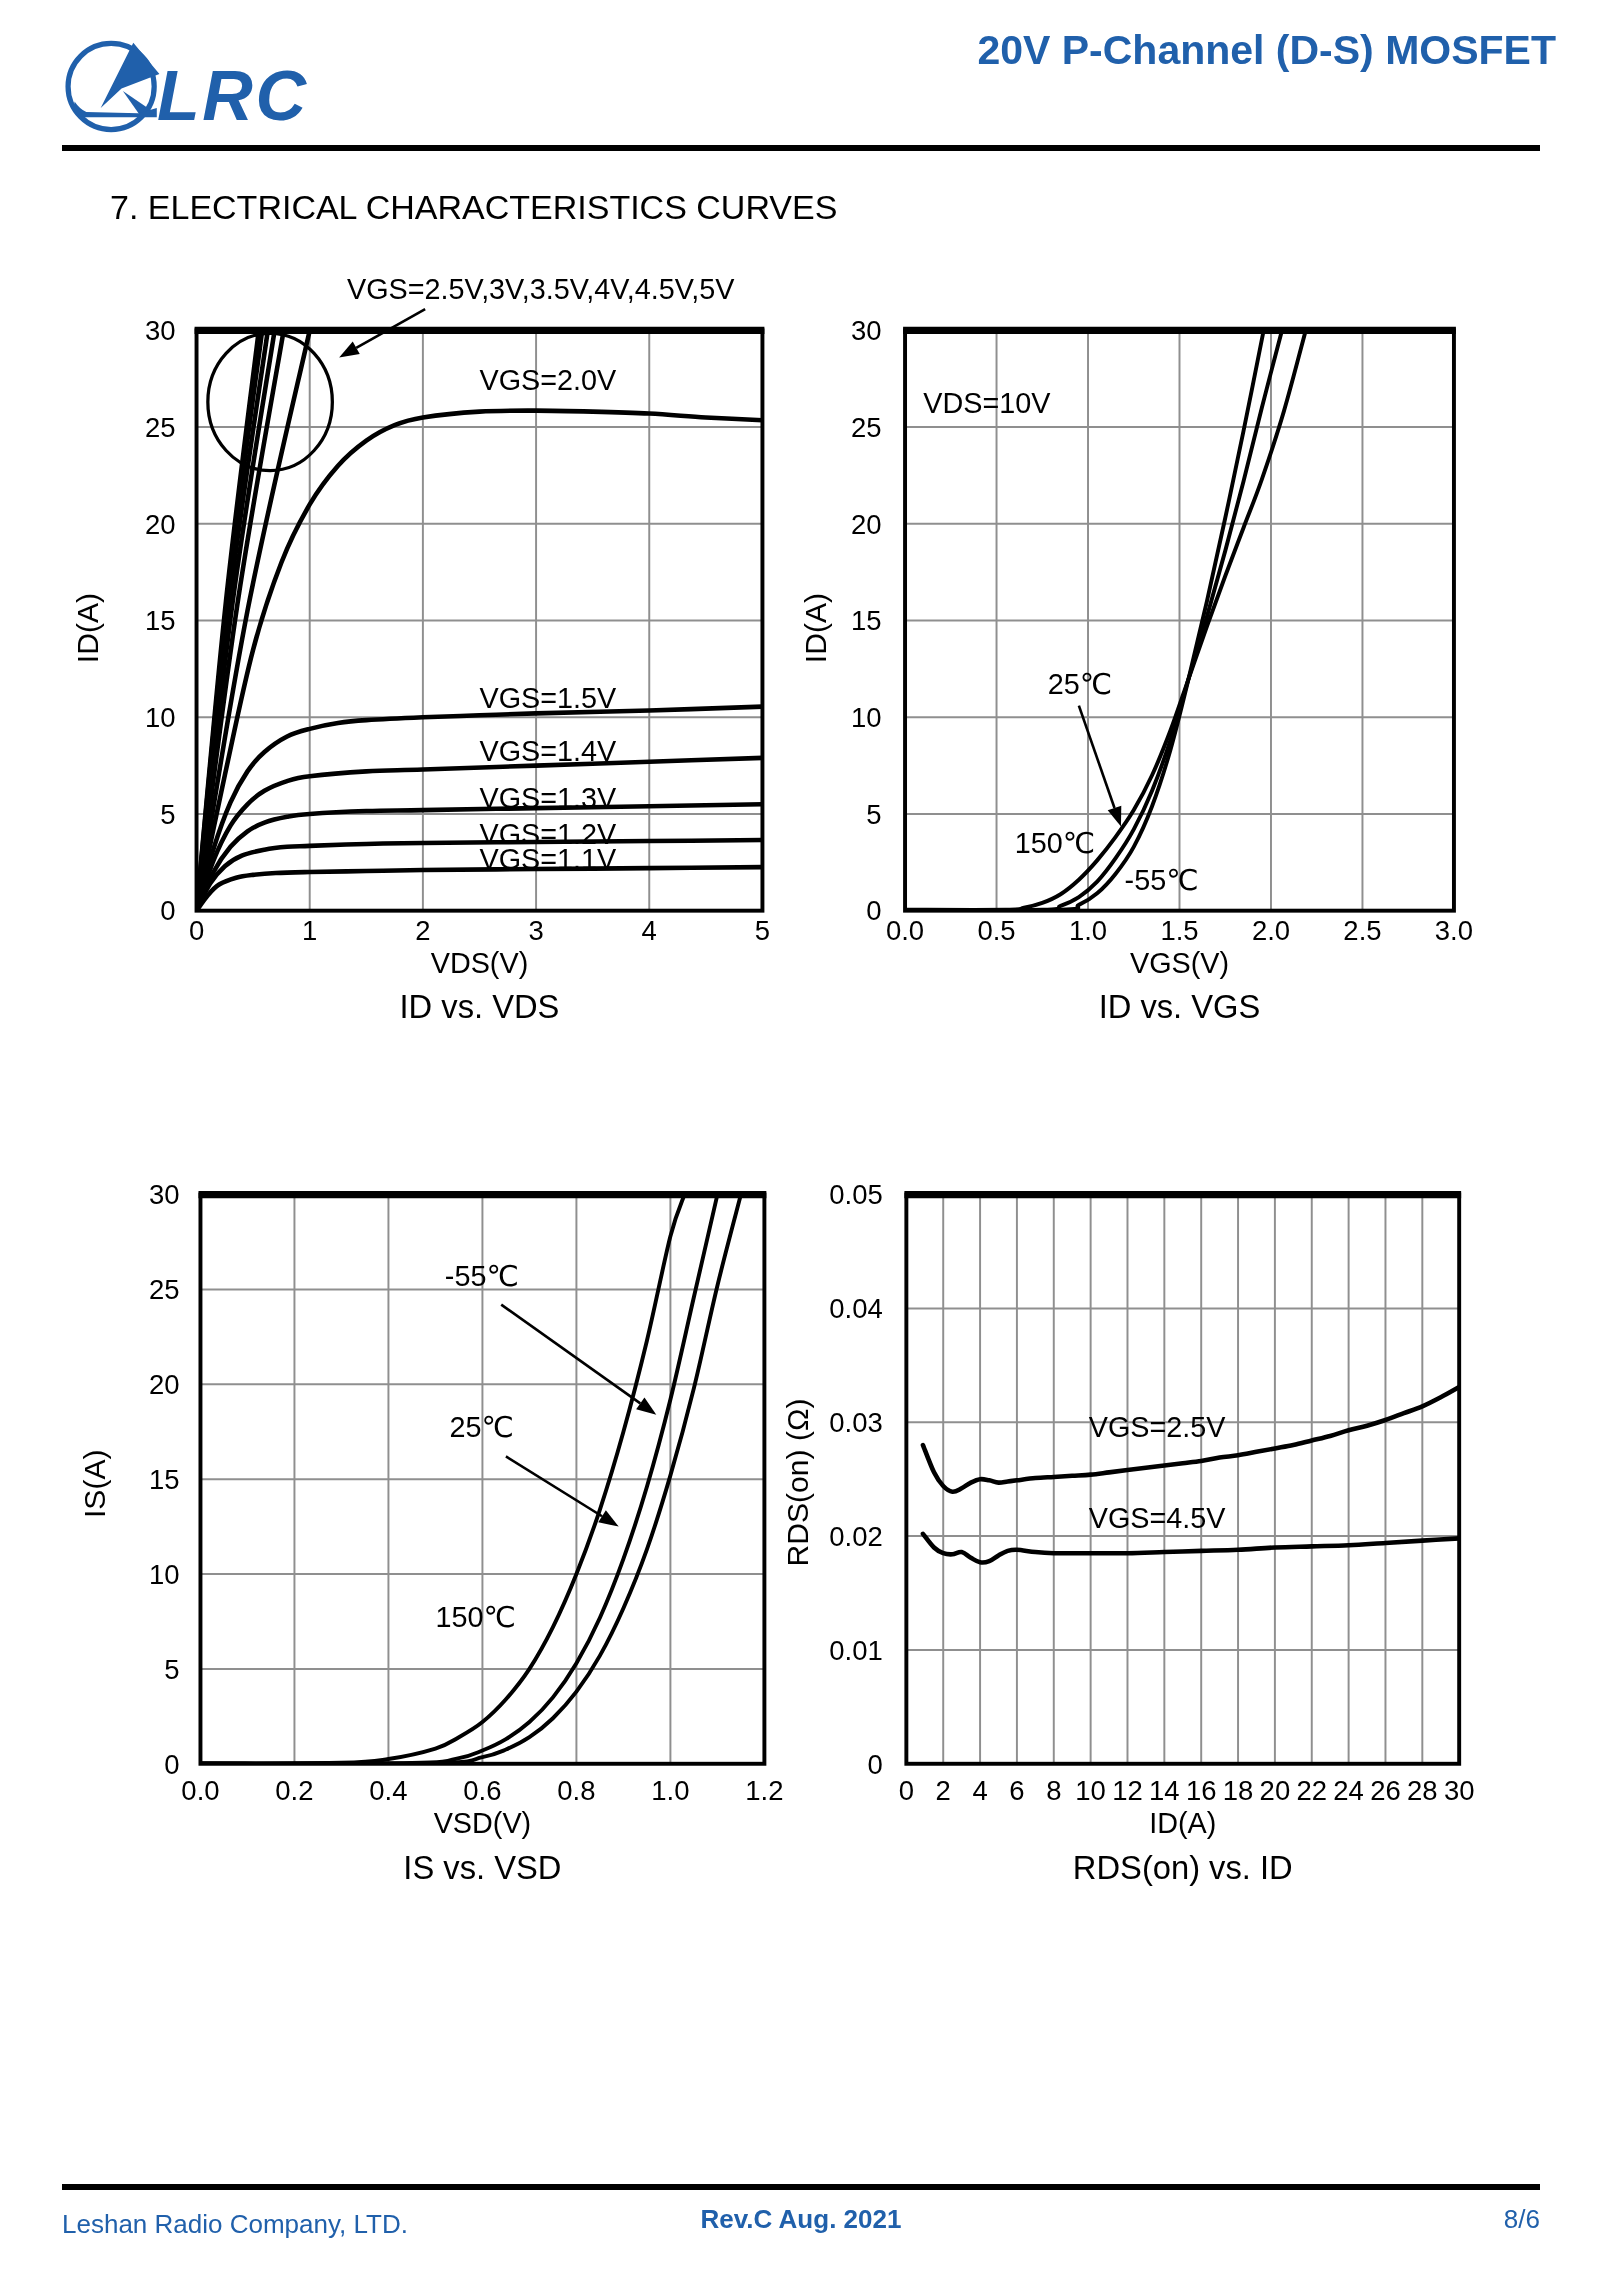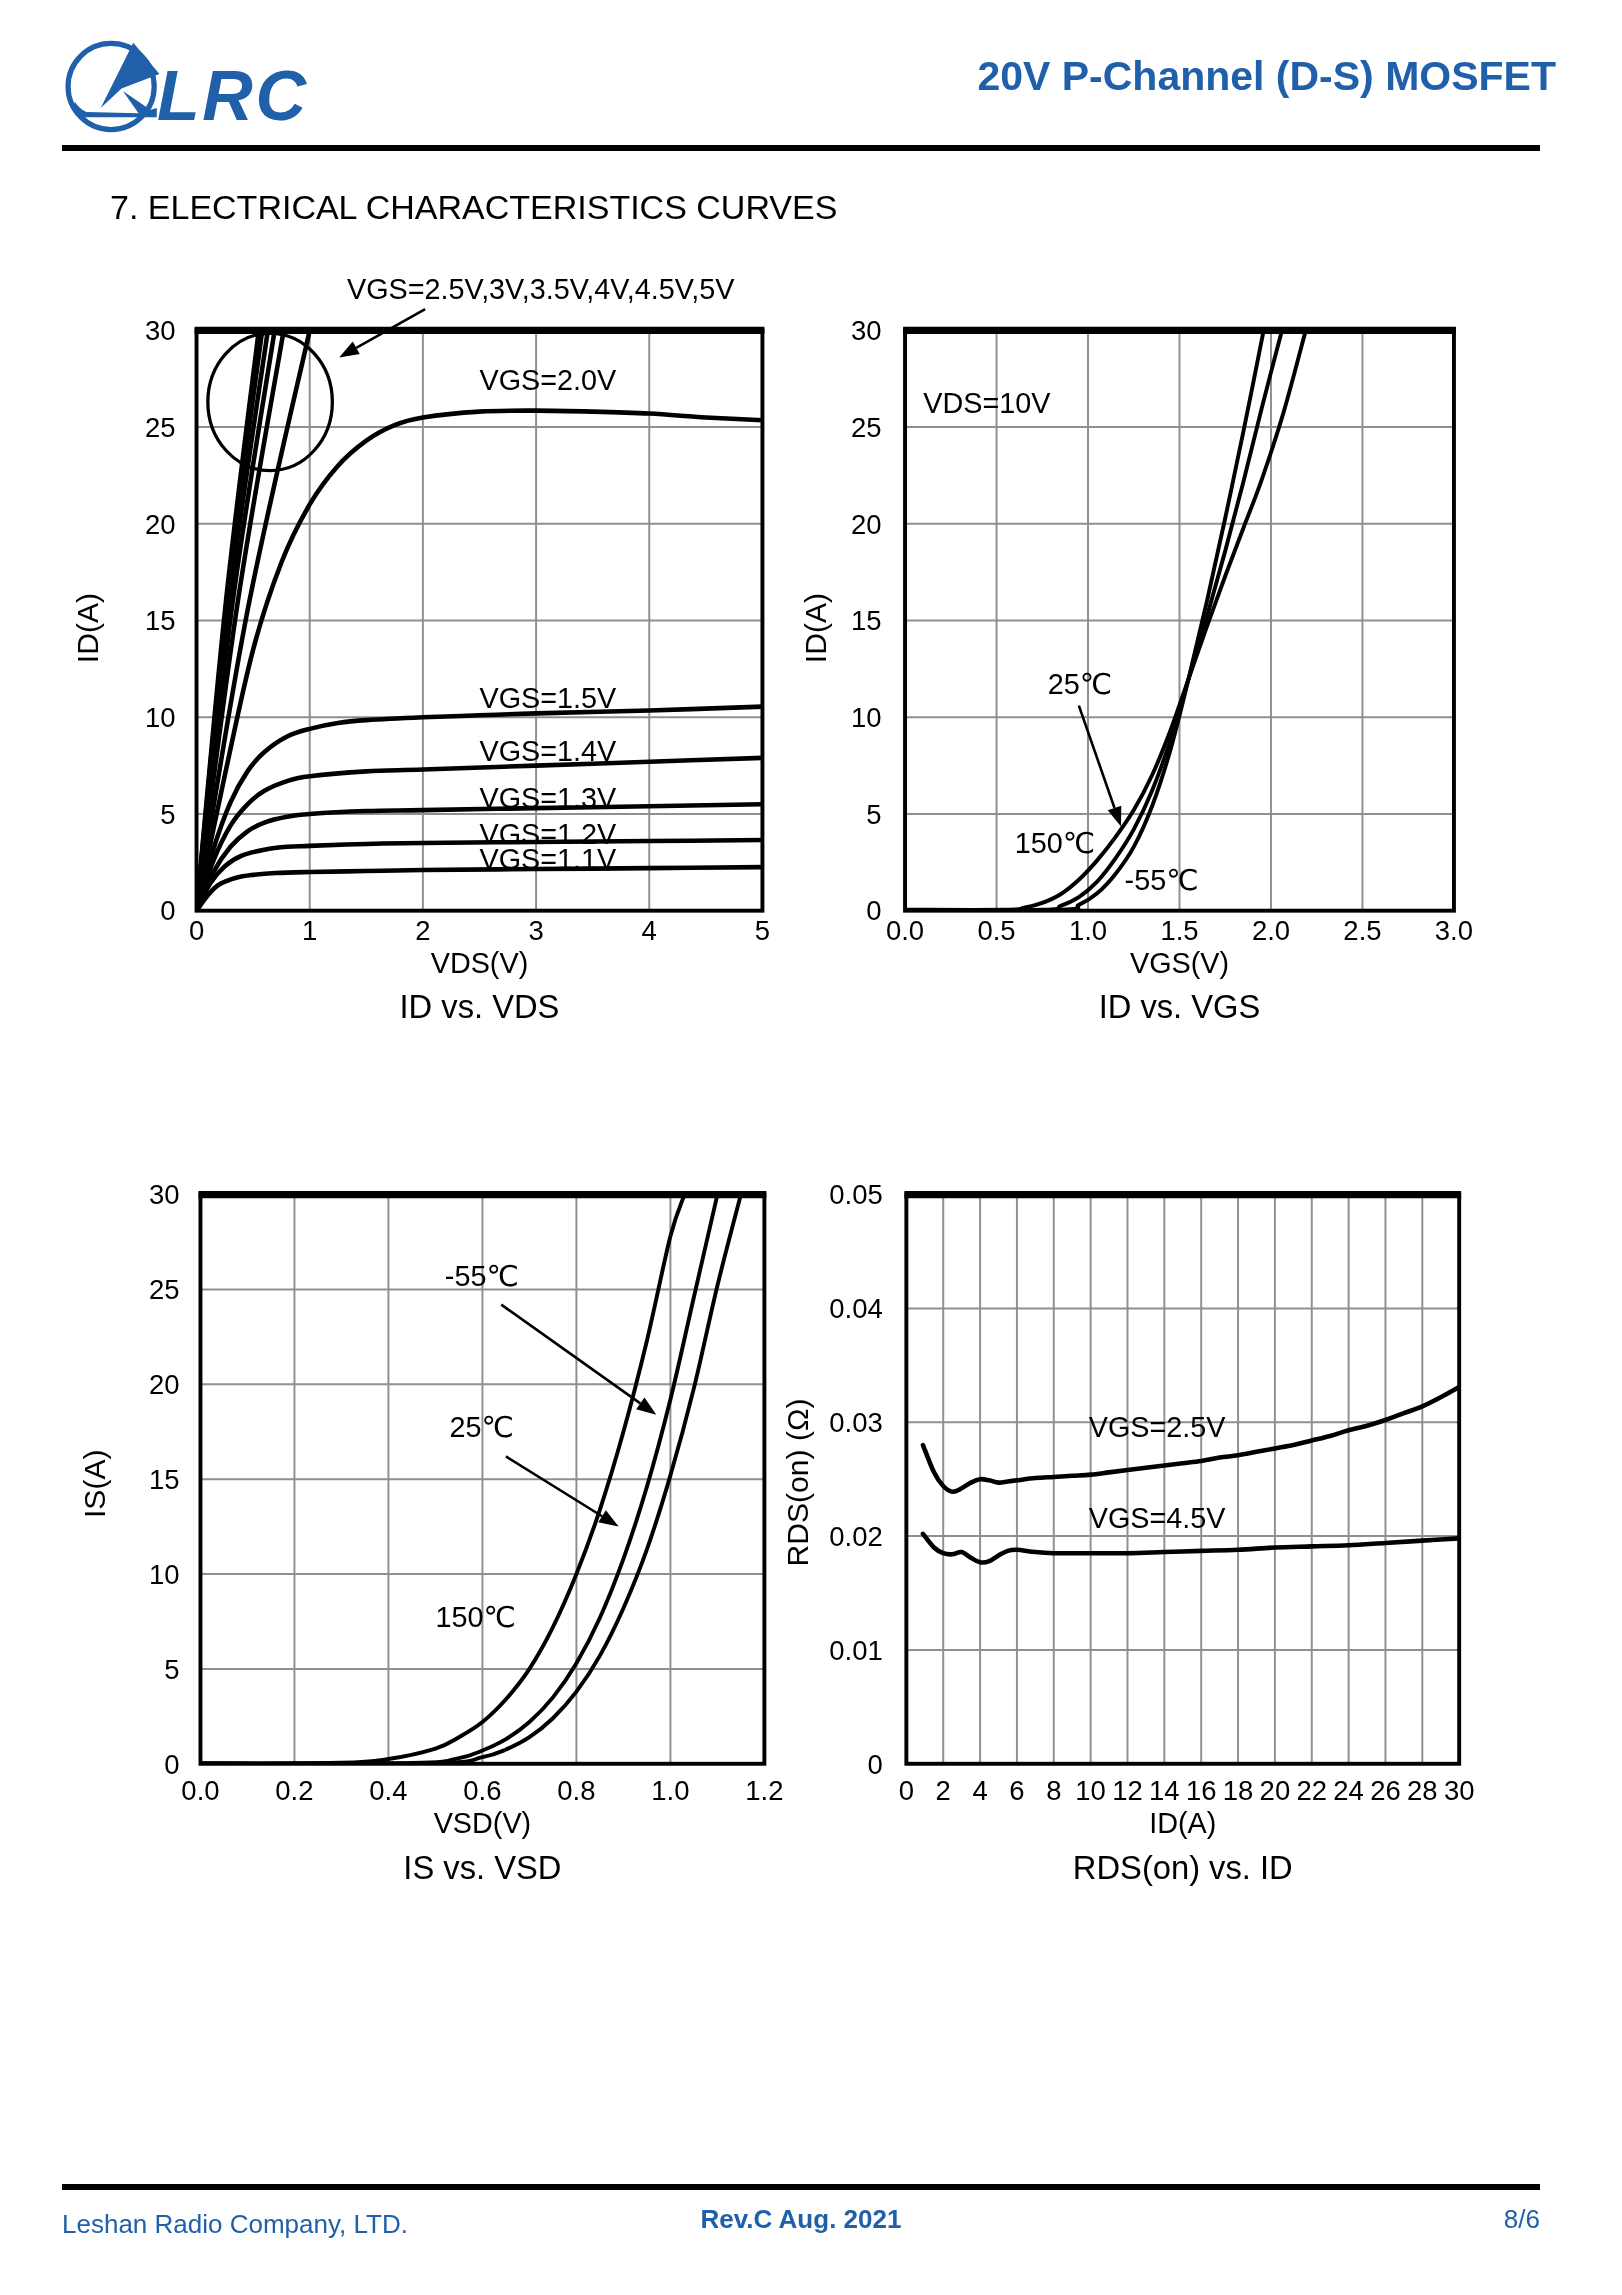--- a/index.html
+++ b/index.html
@@ -6,21 +6,21 @@
   .page{position:relative;width:1623px;height:2295px;background:#ffffff;
         font-family:"Liberation Sans","DejaVu Sans",sans-serif;overflow:hidden;}
   .abs{position:absolute;}
   
   .logo-wrap{left:60px;top:18.3px;width:308px;height:131px;}
   .logo-mark{position:absolute;left:0;top:0;}
   .logo-lrc{position:absolute;left:97px;top:38px;font-size:70px;font-weight:bold;
             font-style:italic;letter-spacing:2.6px;}
   .brand{right:67px;top:19.6px;text-align:right;font-weight:bold;}
   .brand .part{font-size:41px;line-height:51px;}
-  .brand .subtitle{font-size:41px;line-height:60px;margin-top:26px;}
+  .brand .subtitle{font-size:41px;line-height:60px;}
   .rule{left:62px;width:1478px;height:5.9px;background:#000;}
   .header-rule{top:145px;}
   .footer-rule{top:2184px;}
   .section-title{left:110px;top:188px;font-size:34px;font-weight:normal;color:#000;}
   #charts{left:0;top:0;}
   
   .footer-row{left:62px;top:2204px;width:1478px;font-size:26px;}
   .footer-left{position:absolute;left:0;top:5px;}
   .footer-center{position:absolute;left:0;width:100%;text-align:center;top:0;font-weight:bold;}
   .footer-right{position:absolute;right:0;top:0;}

